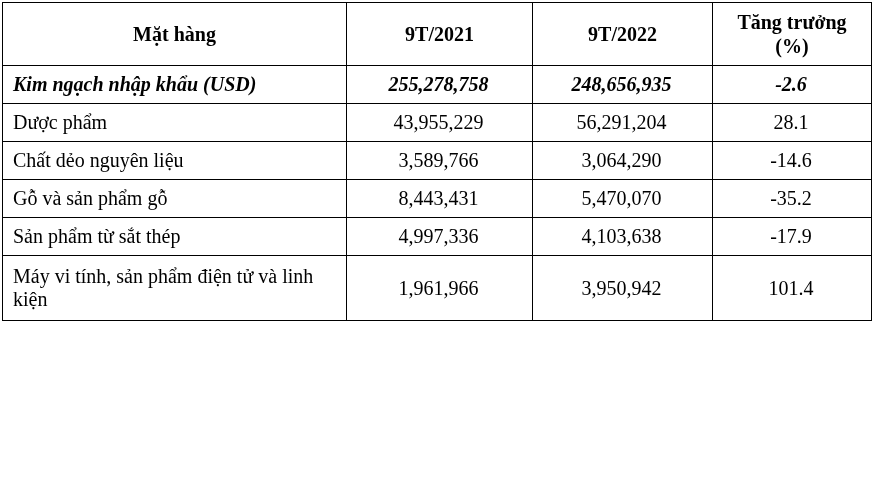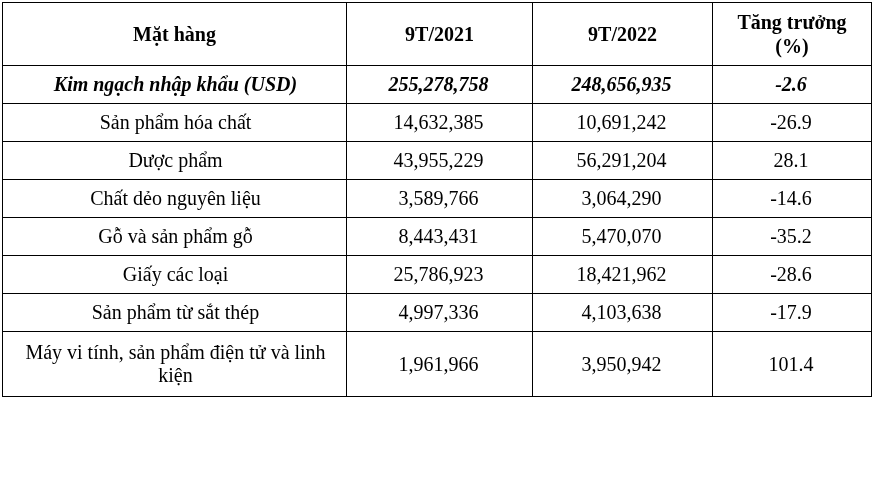--- a/index.html
+++ b/index.html
@@ -44,21 +44,21 @@
     text-align: center;
     font-weight: bold;
     height: 56px;
     padding: 2px 6px;
   }
   thead th.head-growth {
     line-height: 1.2;
     border-radius: 9px;
   }
   tbody td.label {
-    text-align: center;
+    text-align: left;
     padding-left: 10px;
   }
   tbody td.num {
     text-align: center;
     padding-right: 10px;
   }
   tbody tr.total td {
     font-weight: bold;
     font-style: italic;
   }
@@ -92,50 +92,38 @@
       </tr>
     </thead>
     <tbody id="table-body">
         <tr class="total normal">
           <td class="label">Kim ngạch nhập khẩu (USD)</td>
           <td class="num">255,278,758</td>
           <td class="num">248,656,935</td>
           <td class="num">-2.6</td>
         </tr>
         <tr class="normal">
-          <td class="label">Sản phẩm hóa chất</td>
-          <td class="num">14,632,385</td>
-          <td class="num">10,691,242</td>
-          <td class="num">-26.9</td>
-        </tr>
-        <tr class="normal">
           <td class="label">Dược phẩm</td>
           <td class="num">43,955,229</td>
           <td class="num">56,291,204</td>
           <td class="num">28.1</td>
         </tr>
         <tr class="normal">
           <td class="label">Chất dẻo nguyên liệu</td>
           <td class="num">3,589,766</td>
           <td class="num">3,064,290</td>
           <td class="num">-14.6</td>
         </tr>
         <tr class="normal">
           <td class="label">Gỗ và sản phẩm gỗ</td>
           <td class="num">8,443,431</td>
           <td class="num">5,470,070</td>
           <td class="num">-35.2</td>
         </tr>
         <tr class="normal">
-          <td class="label">Giấy các loại</td>
-          <td class="num">25,786,923</td>
-          <td class="num">18,421,962</td>
-          <td class="num">-28.6</td>
-        </tr>
-        <tr class="normal">
           <td class="label">Sản phẩm từ sắt thép</td>
           <td class="num">4,997,336</td>
           <td class="num">4,103,638</td>
           <td class="num">-17.9</td>
         </tr>
         <tr class="tall">
           <td class="label">Máy vi tính, sản phẩm điện tử và linh kiện</td>
           <td class="num">1,961,966</td>
           <td class="num">3,950,942</td>
           <td class="num">101.4</td>

